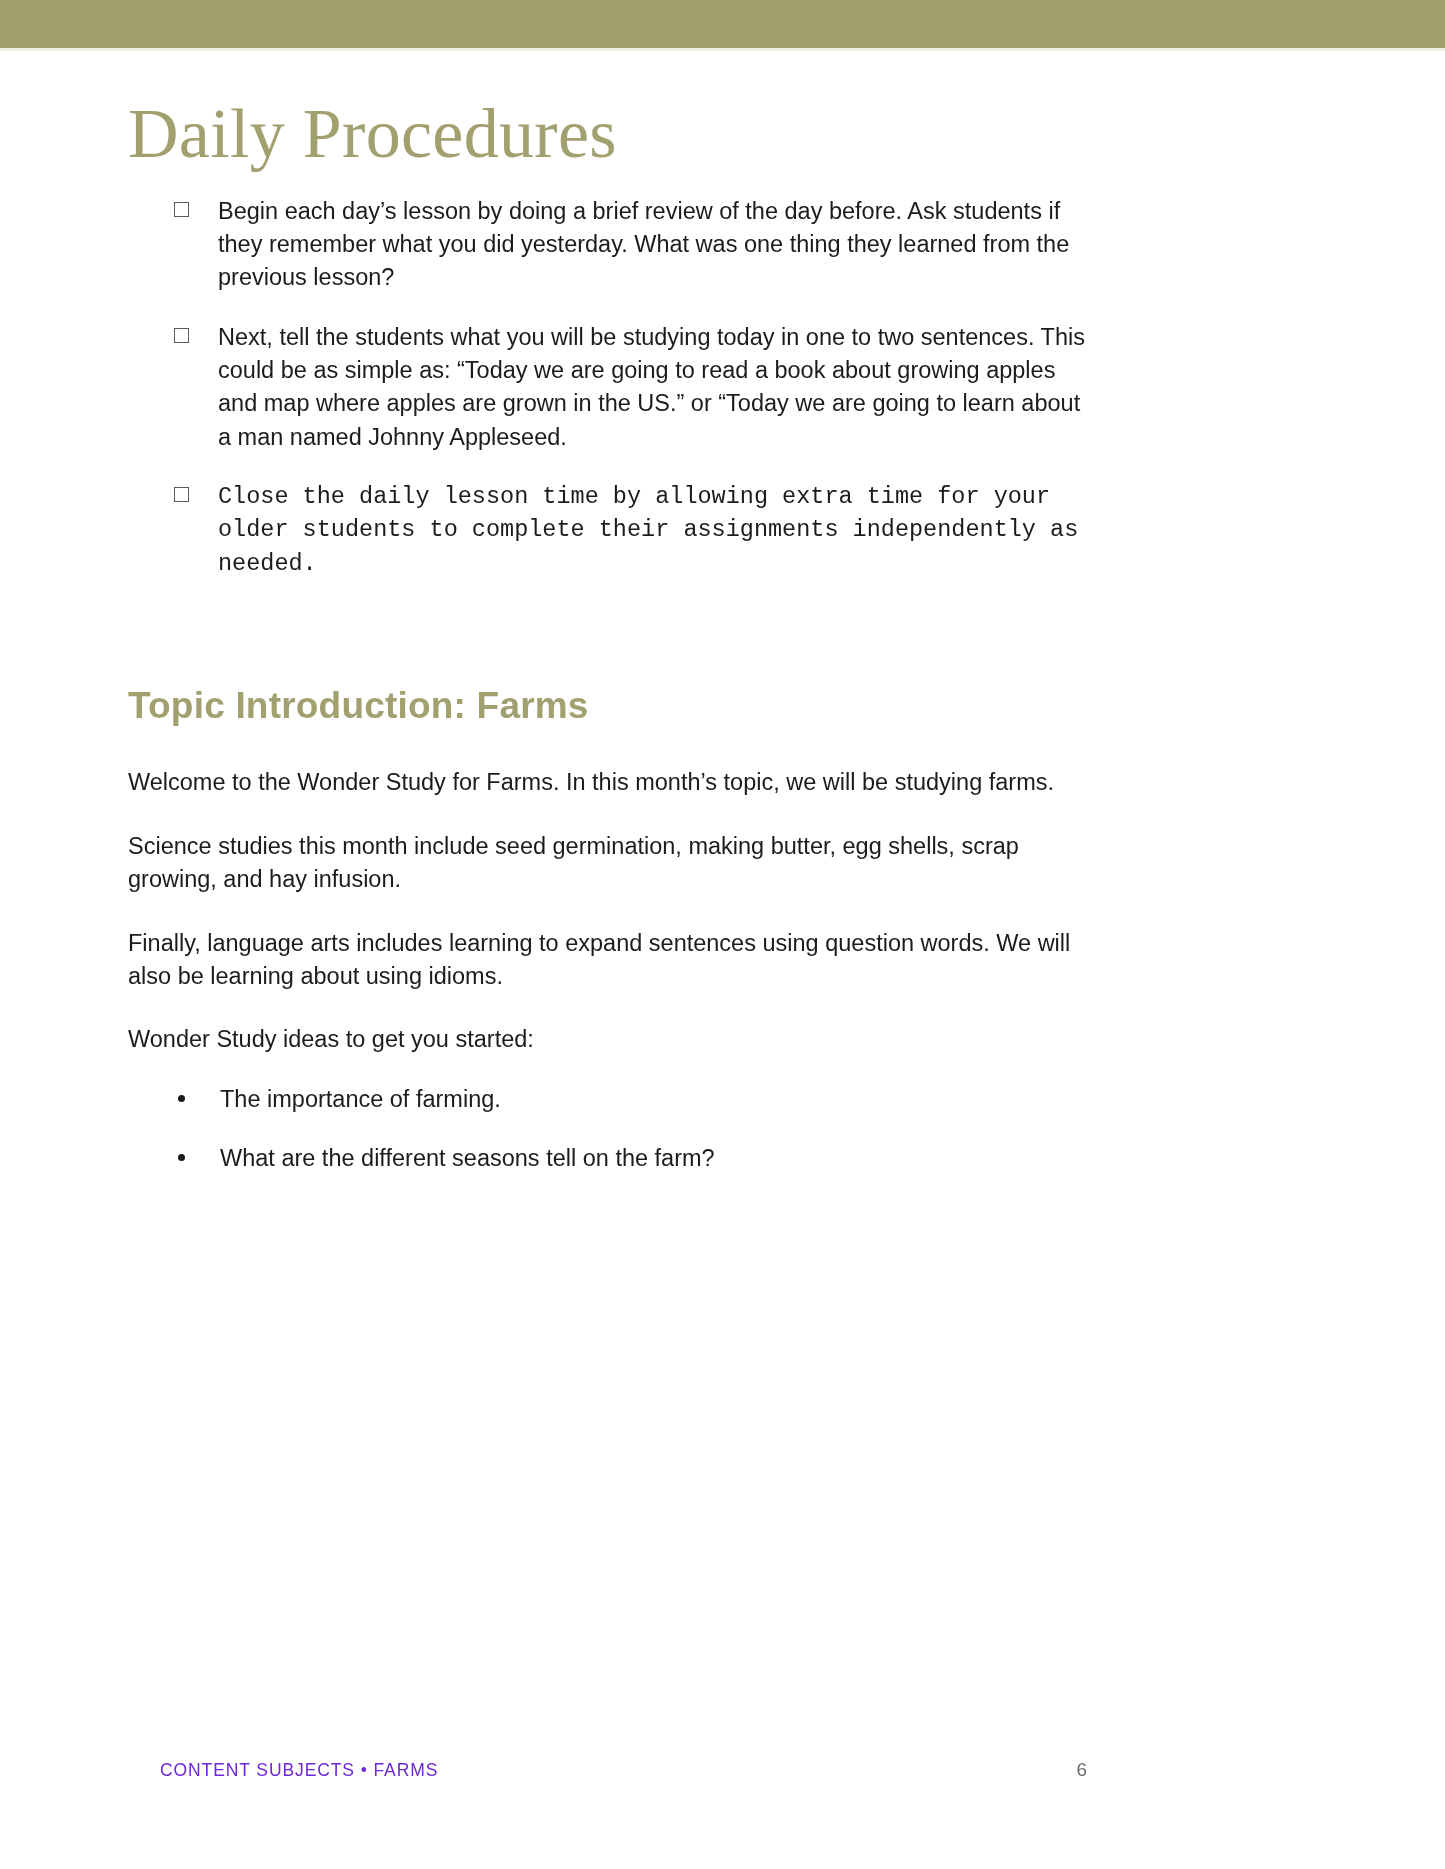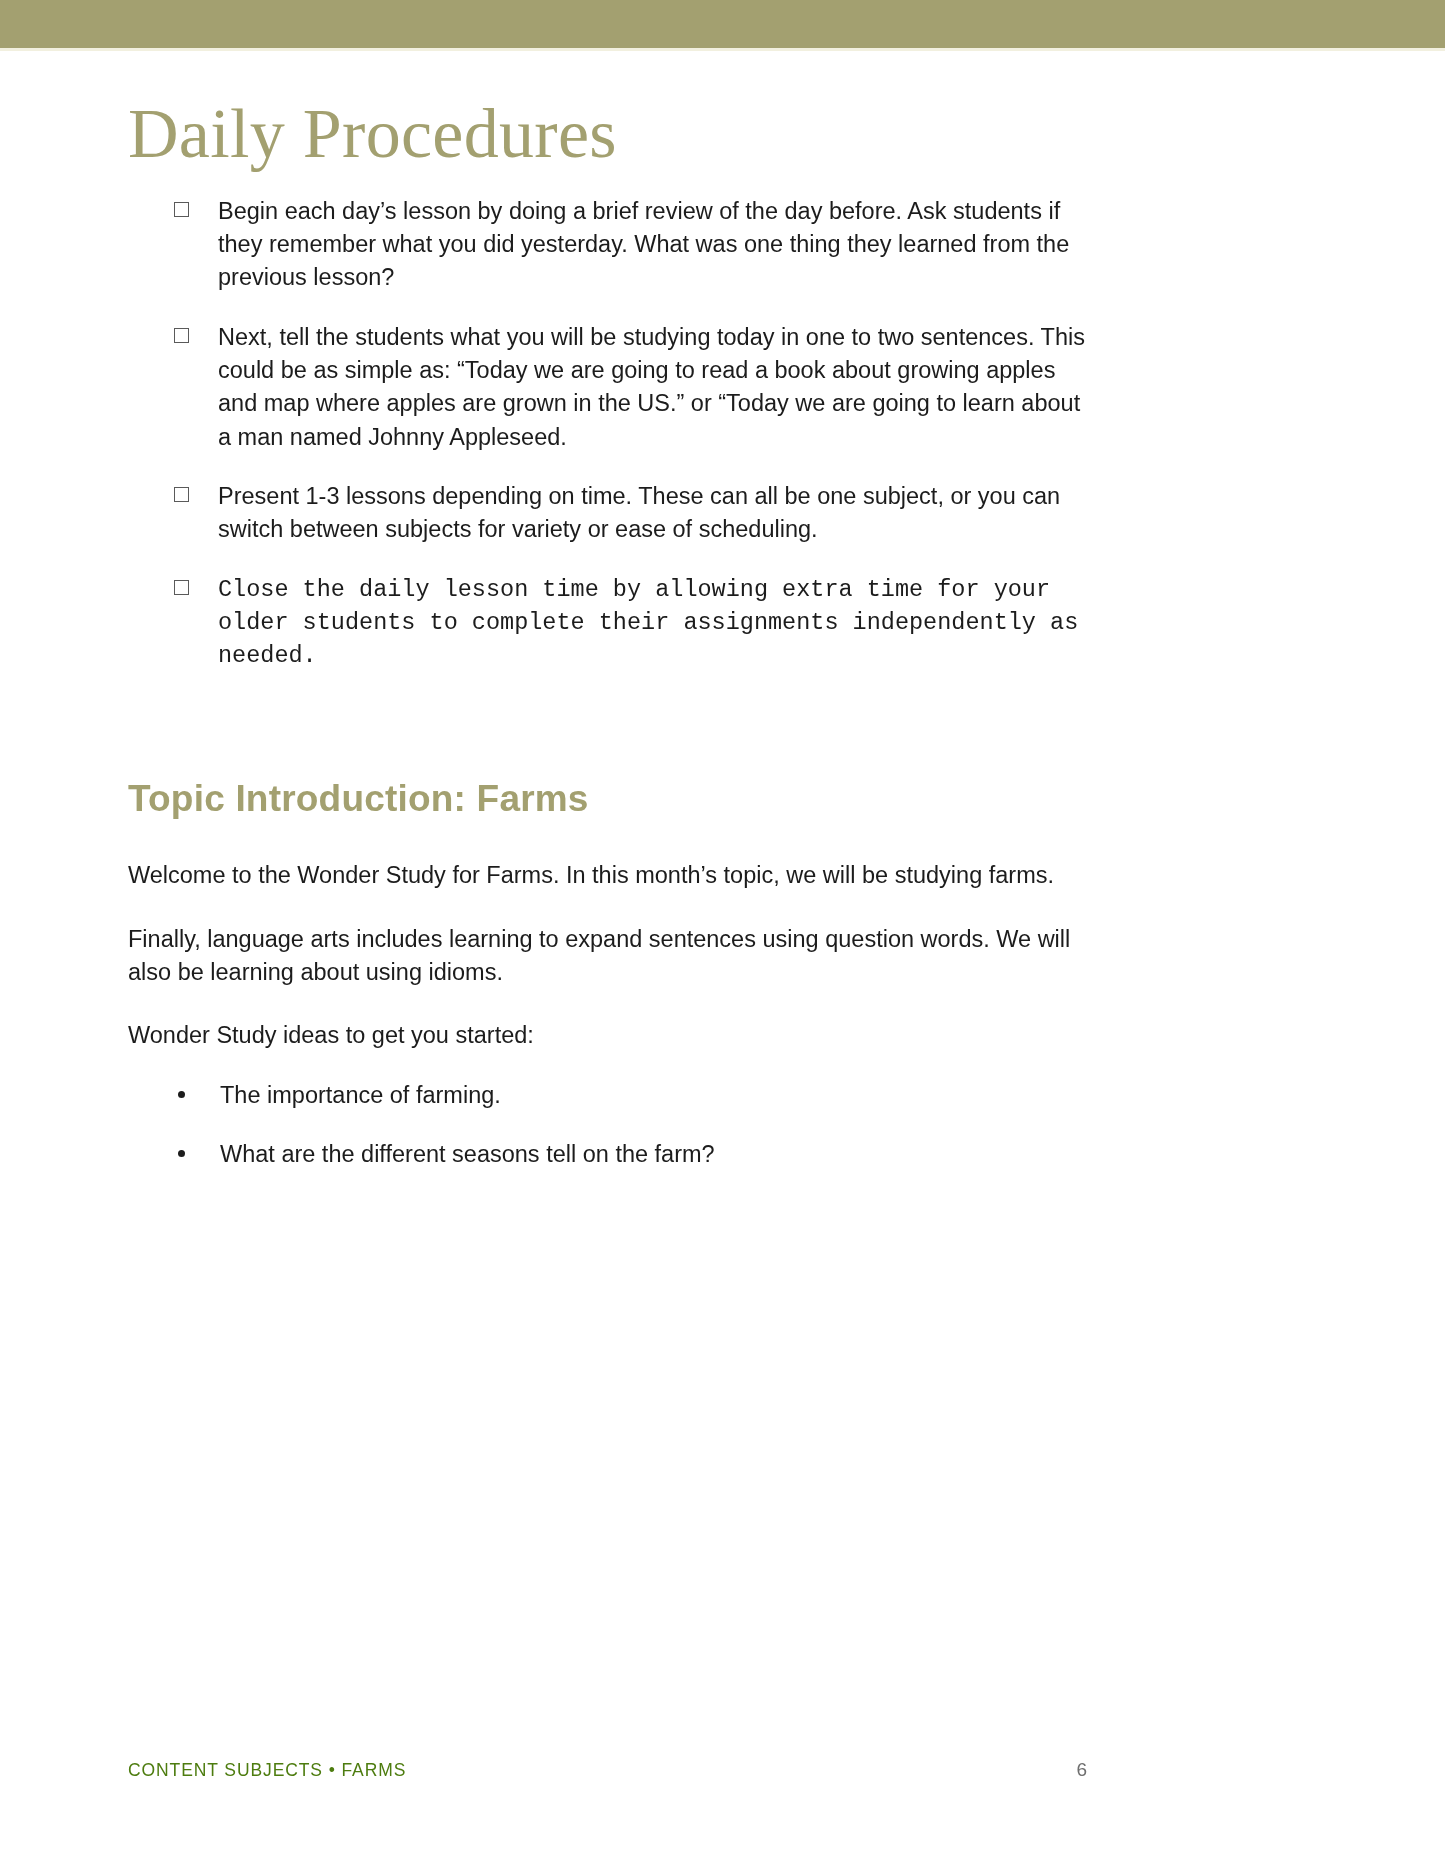--- a/index.html
+++ b/index.html
@@ -139,21 +139,22 @@
     left: 128px;
     right: 128px;
     bottom: 88px;
     display: flex;
     align-items: baseline;
     justify-content: space-between;
   }
   .footer-left {
     font-size: 17.5px;
     letter-spacing: 0.9px;
-    color: #4d7c0f;
+    color: #6d28d9;
+    margin-left: 32px;
   }
   .footer-page {
     font-size: 19px;
     color: #6e6e6e;
   }
 </style>
 </head>
 <body>
 
 <div class="top-banner"></div>
@@ -167,31 +168,28 @@
     <li class="check-item">
       <span class="checkbox-icon"></span>
       <span>Begin each day’s lesson by doing a brief review of the day before. Ask students if they remember what you did yesterday. What was one thing they learned from the previous lesson?</span>
     </li>
     <li class="check-item">
       <span class="checkbox-icon"></span>
       <span>Next, tell the students what you will be studying today in one to two sentences. This could be as simple as: “Today we are going to read a book about growing apples and map where apples are grown in the US.” or “Today we are going to learn about a man named Johnny Appleseed.</span>
     </li>
     <li class="check-item">
       <span class="checkbox-icon"></span>
-      <span>Present 1-3 lessons depending on time. These can all be one subject, or you can switch between subjects for variety or ease of scheduling.</span>
-    </li>
-    <li class="check-item">
-      <span class="checkbox-icon"></span>
       <span>Close the daily lesson time by allowing extra time for your older students to complete their assignments independently as needed.</span>
     </li>
   </ul>
 
   <h2 class="section-heading">Topic Introduction: Farms</h2>
 
   <p class="body-para first">Welcome to the Wonder Study for Farms. In this month’s topic, we will be studying farms.</p>
+  <p class="body-para">Science studies this month include seed germination, making butter, egg shells, scrap growing, and hay infusion.</p>
   <p class="body-para">Finally, language arts includes learning to expand sentences using question words. We will also be learning about using idioms.</p>
   <p class="body-para">Wonder Study ideas to get you started:</p>
 
   <ul class="bullet-list">
     <li class="bullet-item">
       <span class="bullet-dot"></span>
       <span>The importance of farming.</span>
     </li>
     <li class="bullet-item">
       <span class="bullet-dot"></span>

